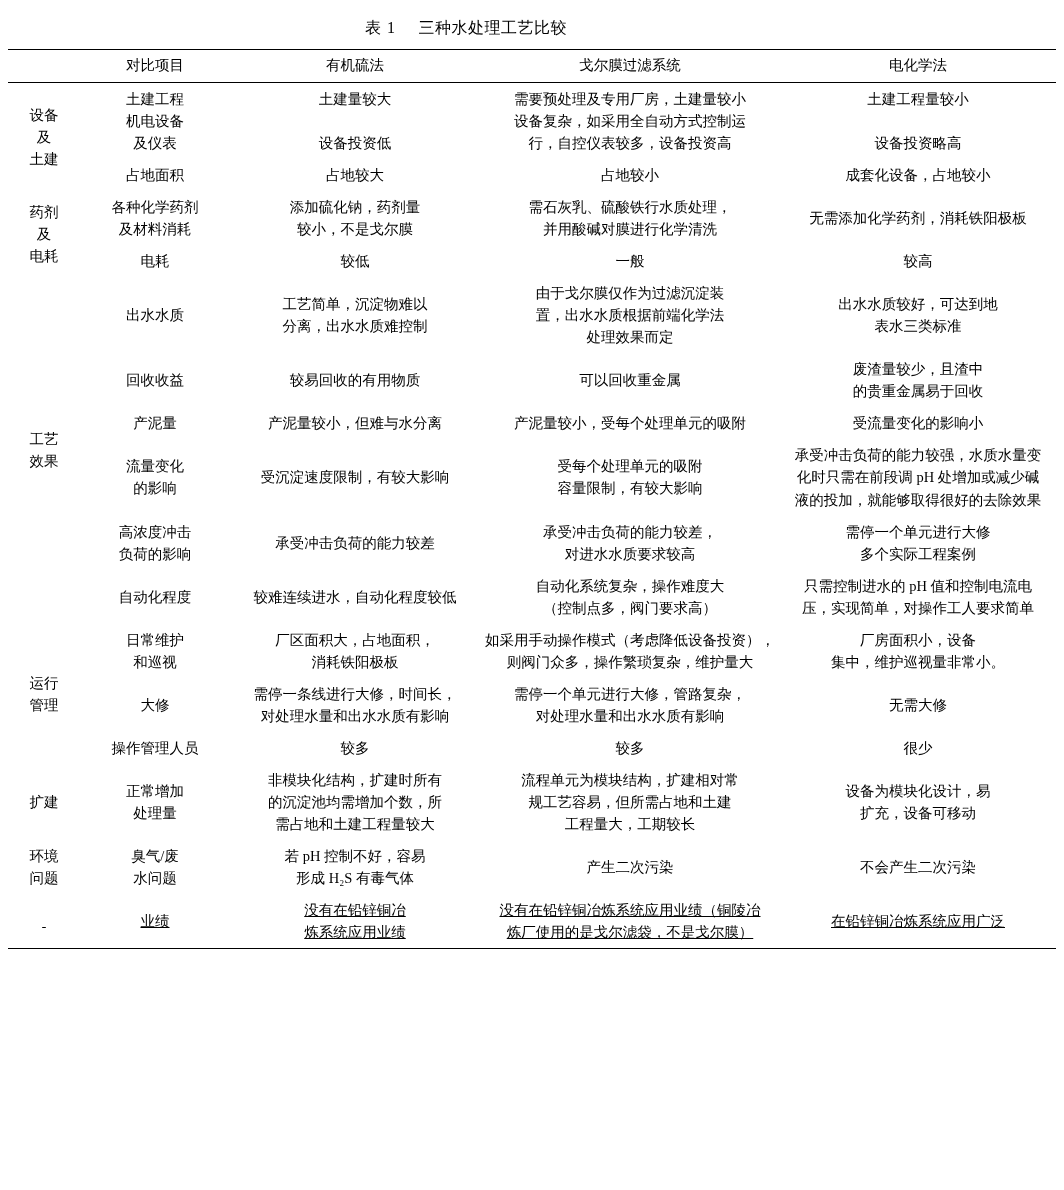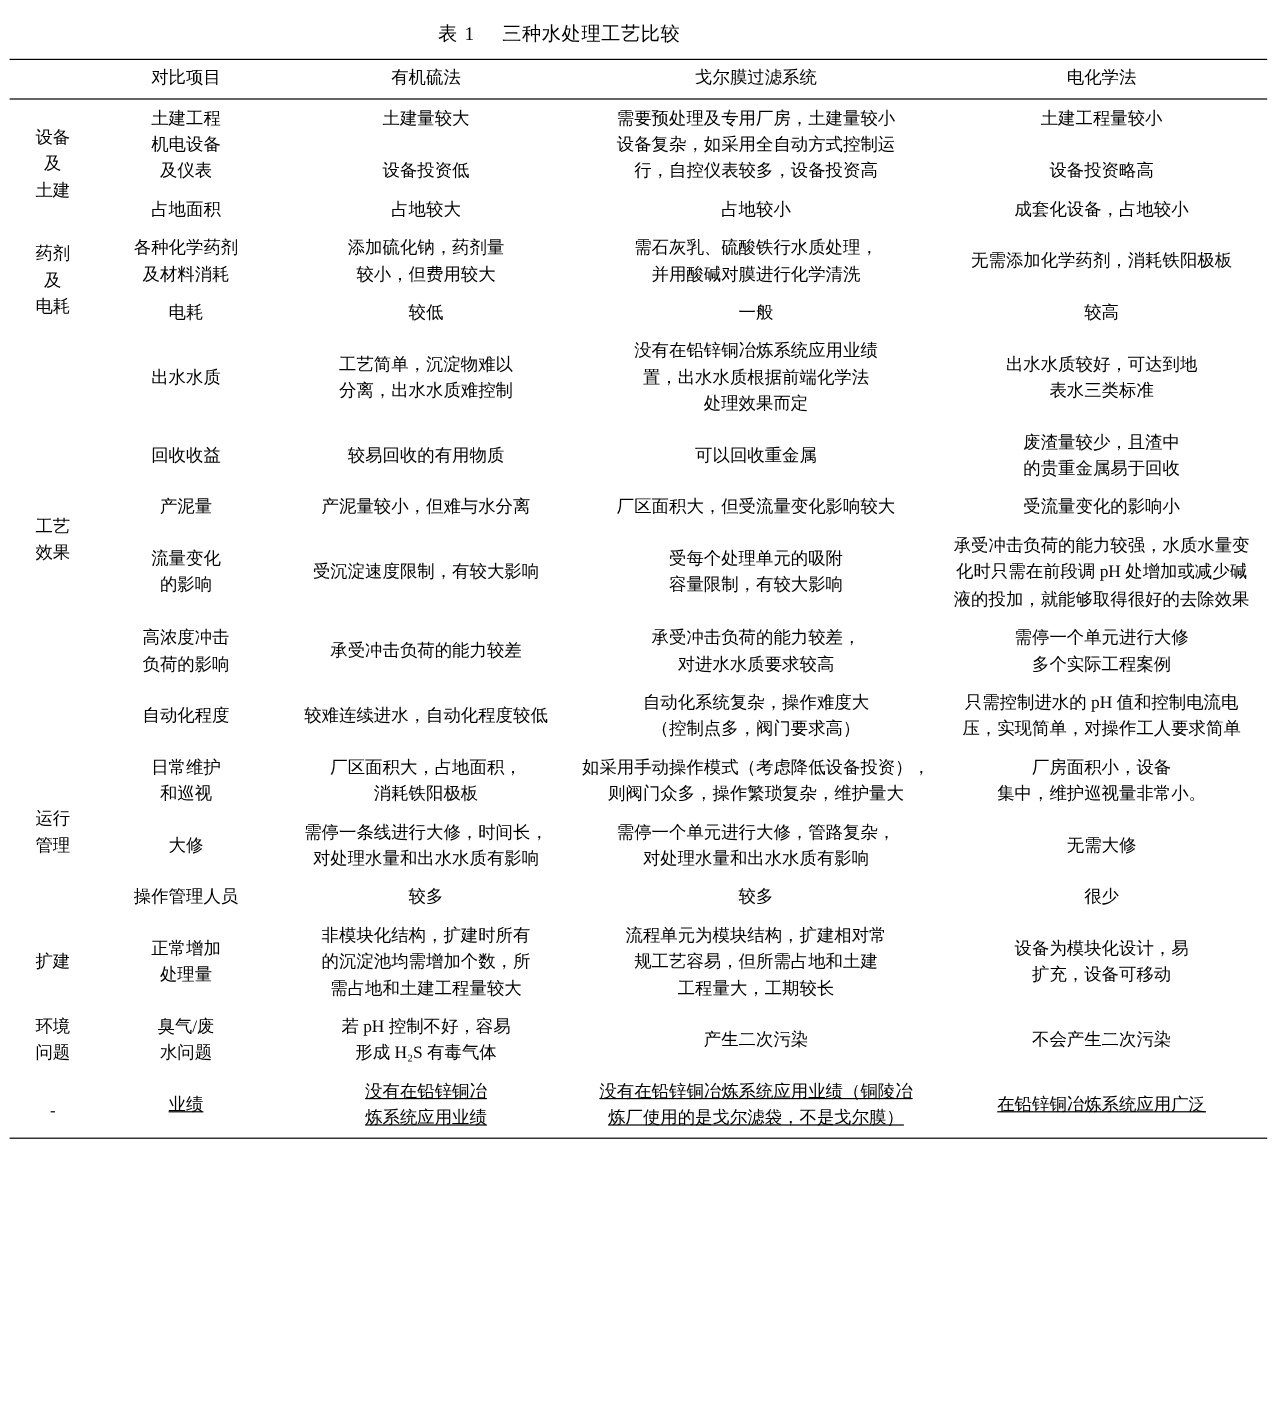--- a/index.html
+++ b/index.html
@@ -148,21 +148,21 @@
             <div>药剂</div>
             <div>及</div>
             <div>电耗</div>
           </td>
           <td class="cell-lines item-cell">
             <div>各种化学药剂</div>
             <div>及材料消耗</div>
           </td>
           <td class="cell-lines">
             <div>添加硫化钠，药剂量</div>
-            <div>较小，但费用较大</div>
+            <div>较小，不是戈尔膜</div>
           </td>
           <td class="cell-lines">
             <div>需石灰乳、硫酸铁行水质处理，</div>
             <div>并用酸碱对膜进行化学清洗</div>
           </td>
           <td class="cell-lines">
             <div>无需添加化学药剂，消耗铁阳极板</div>
           </td>
         </tr>
         <tr>
@@ -185,21 +185,21 @@
             <div>效果</div>
           </td>
           <td class="cell-lines item-cell">
             <div>出水水质</div>
           </td>
           <td class="cell-lines">
             <div>工艺简单，沉淀物难以</div>
             <div>分离，出水水质难控制</div>
           </td>
           <td class="cell-lines">
-            <div>没有在铅锌铜冶炼系统应用业绩</div>
+            <div>由于戈尔膜仅作为过滤沉淀装</div>
             <div>置，出水水质根据前端化学法</div>
             <div>处理效果而定</div>
           </td>
           <td class="cell-lines">
             <div>出水水质较好，可达到地</div>
             <div>表水三类标准</div>
           </td>
         </tr>
         <tr>
           <td class="cell-lines item-cell">
@@ -217,21 +217,21 @@
           </td>
         </tr>
         <tr>
           <td class="cell-lines item-cell">
             <div>产泥量</div>
           </td>
           <td class="cell-lines">
             <div>产泥量较小，但难与水分离</div>
           </td>
           <td class="cell-lines">
-            <div>厂区面积大，但受流量变化影响较大</div>
+            <div>产泥量较小，受每个处理单元的吸附</div>
           </td>
           <td class="cell-lines">
             <div>受流量变化的影响小</div>
           </td>
         </tr>
         <tr>
           <td class="cell-lines item-cell">
             <div>流量变化</div>
             <div>的影响</div>
           </td>

